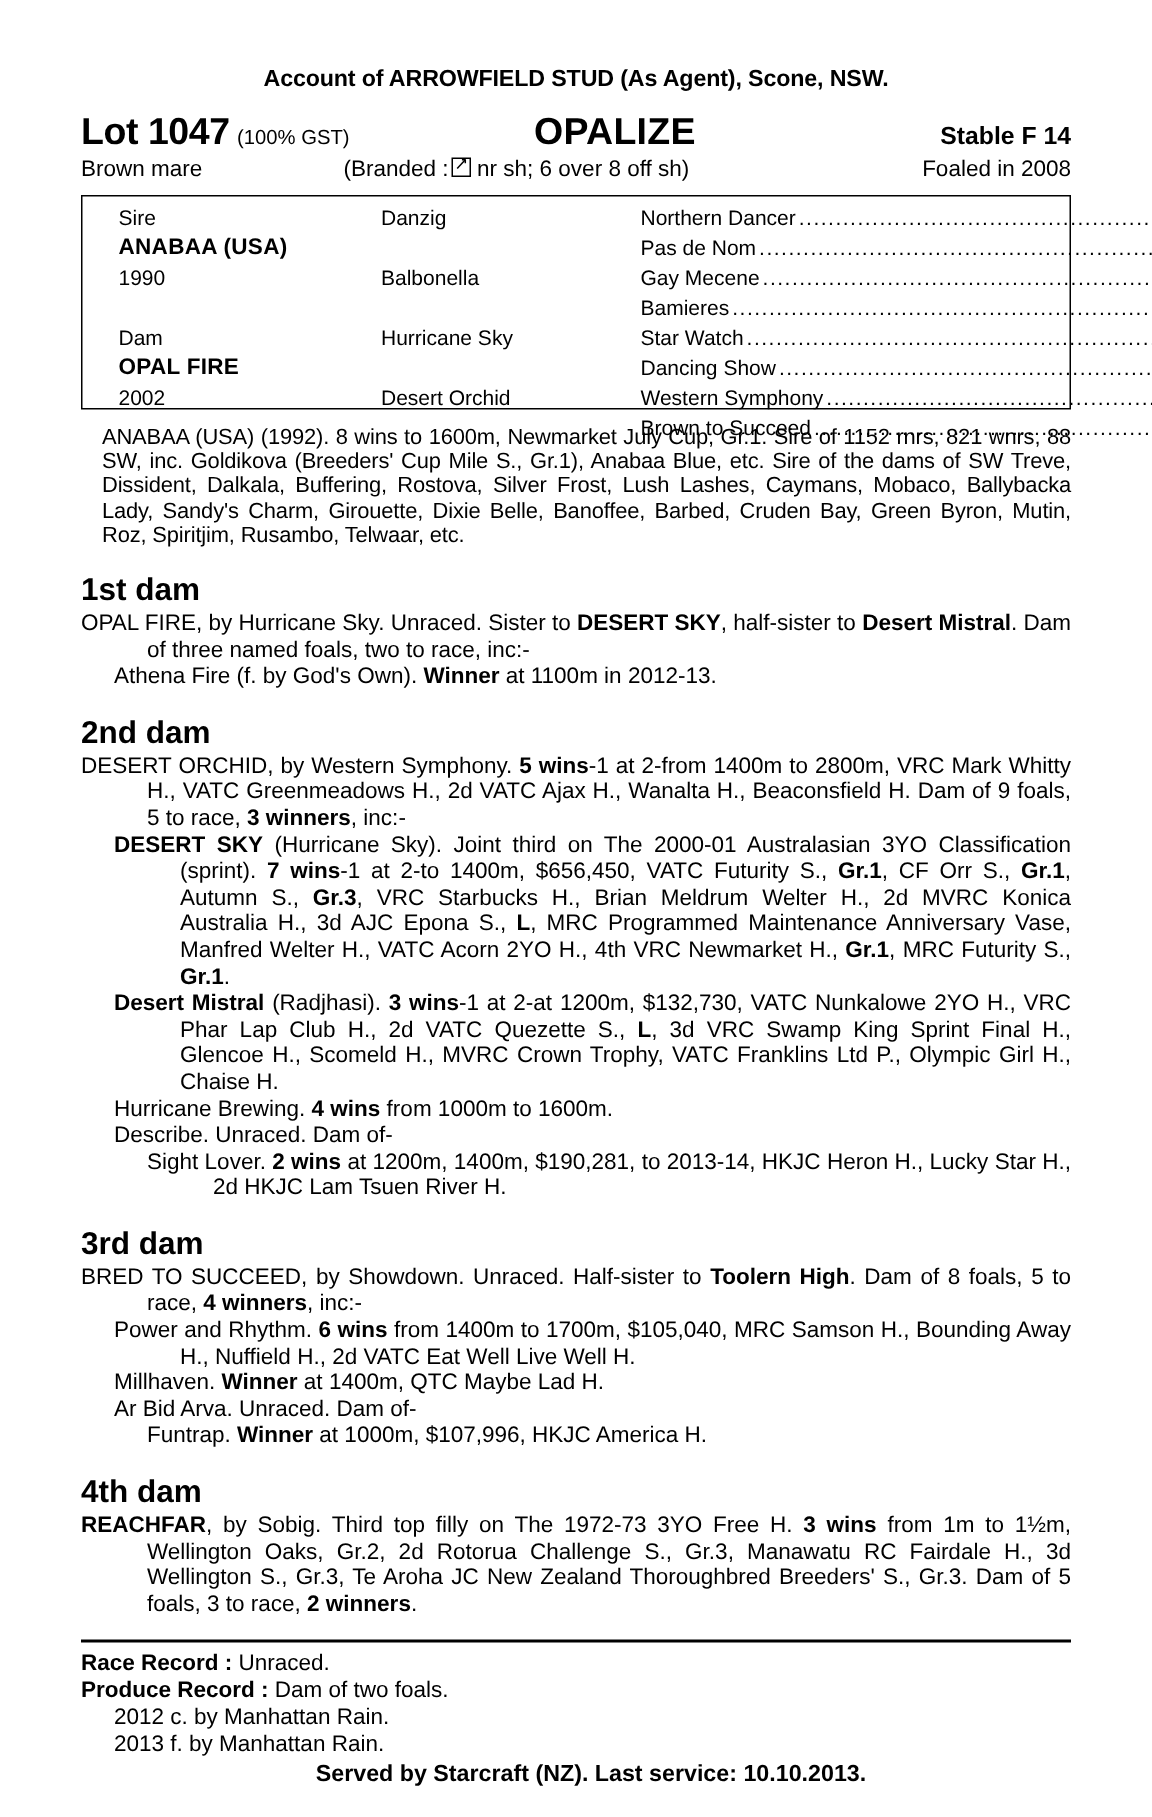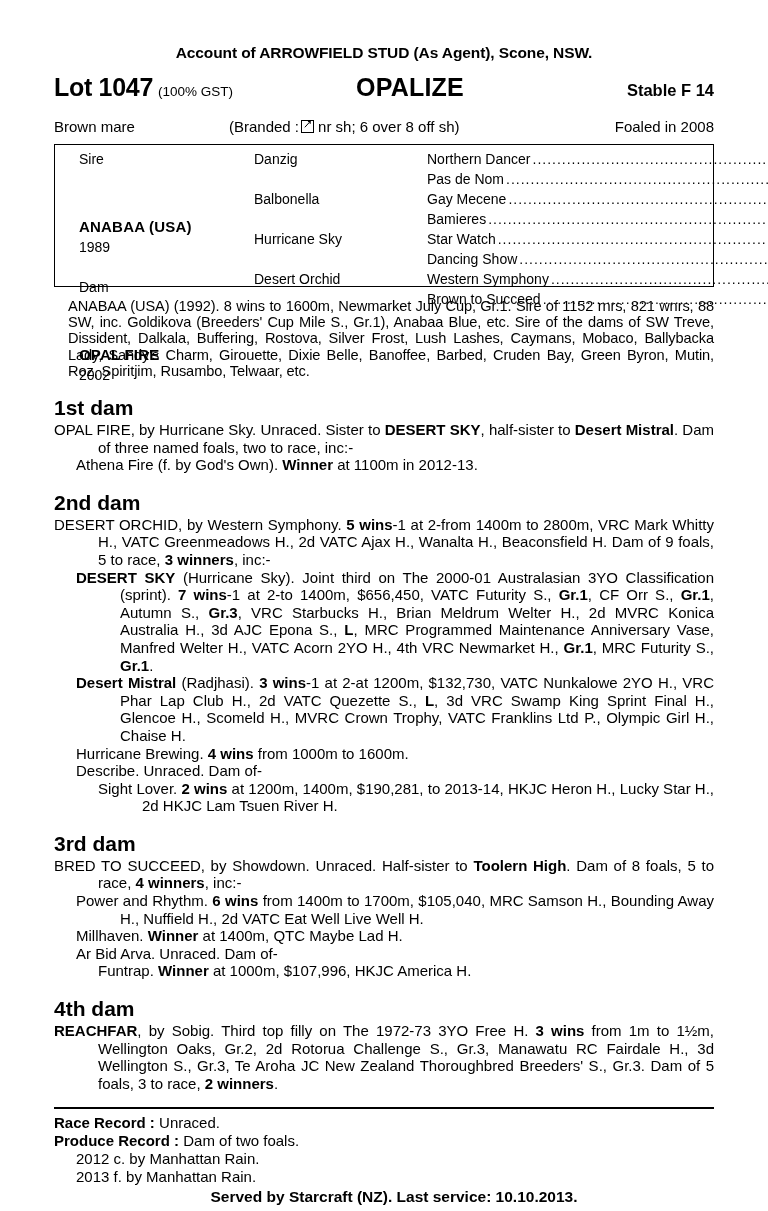--- a/index.html
+++ b/index.html
@@ -62,21 +62,21 @@
   .stable {
     flex: 0 0 auto;
     font-size: 16.5px;
     font-weight: bold;
   }
 
   .desc-row {
     display: flex;
     align-items: baseline;
     font-size: 15px;
-    margin-top: 20px;
+    margin-top: 6px;
   }
   .desc-colour { flex: 0 0 175px; }
   .desc-brand  { flex: 1 1 auto; }
   .desc-foaled { flex: 0 0 auto; }
 
   .brand-glyph {
     display: inline-block;
     position: relative;
     width: 15px;
     height: 15px;
@@ -110,21 +110,21 @@
   }
   .col-1 { flex: 0 0 183px; padding-left: 8px; }
   .col-2 { flex: 0 0 173px; }
   .col-3 { flex: 1 1 auto; padding-right: 8px; }
 
   .ped-line {
     font-size: 14px;
     line-height: 20px;
     white-space: nowrap;
   }
-  .ped-line.bold { font-weight: bold; font-size: 15px; letter-spacing: 0.2px; margin-top: 48px;}
+  .ped-line.bold { font-weight: bold; font-size: 15px; letter-spacing: 0.2px;}
   .ped-line.blank { color: transparent; }
 
   .dots-row {
     font-size: 14px;
     line-height: 20px;
     display: flex;
     align-items: baseline;
     white-space: nowrap;
   }
   .dots-row .nm { flex: 0 0 auto; }
@@ -216,21 +216,21 @@
       </span><span>nr sh; 6 over 8 off sh)</span>
     </div>
     <div class="desc-foaled">Foaled in 2008</div>
   </div>
 
   <div class="ped-table">
 
     <div class="ped-col col-1">
       <div class="ped-line">Sire</div>
       <div class="ped-line bold">ANABAA (USA)</div>
-      <div class="ped-line">1989</div>
+      <div class="ped-line">1990</div>
       <div class="ped-line blank">&nbsp;</div>
       <div class="ped-line">Dam</div>
       <div class="ped-line bold">OPAL FIRE</div>
       <div class="ped-line">2002</div>
     </div>
 
     <div class="ped-col col-2">
       <div class="ped-line">Danzig</div>
       <div class="ped-line blank">&nbsp;</div>
       <div class="ped-line">Balbonella</div>

